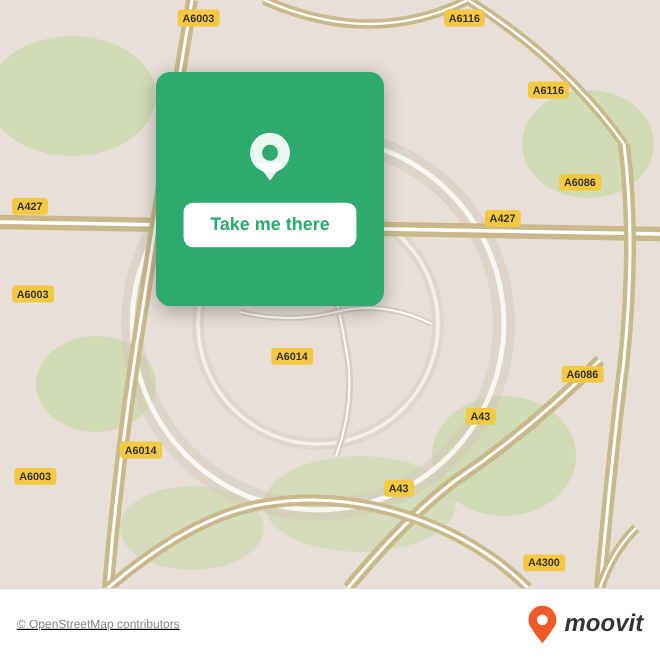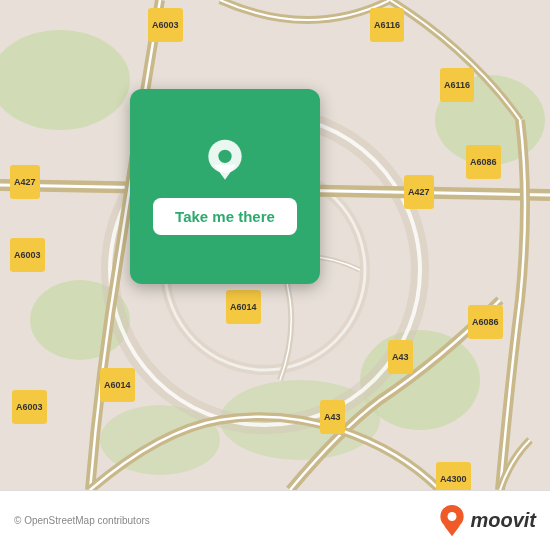--- a/index.html
+++ b/index.html
@@ -35,21 +35,20 @@
       width: 190px;
       height: 195px;
       background-color: #2eaa6e;
       border-radius: 12px;
       display: flex;
       flex-direction: column;
       align-items: center;
       justify-content: center;
       gap: 10px;
       box-shadow: 0 4px 16px rgba(0,0,0,0.3);
-      margin-top: 29px;
     }
 
     .pin-icon {
       width: 50px;
       height: 50px;
       display: flex;
       align-items: center;
       justify-content: center;
     }
 
@@ -70,40 +69,41 @@
       white-space: nowrap;
     }
 
     
     .road-label {
       position: absolute;
       background-color: #f5c842;
       color: #333;
       font-size: 9px;
       font-weight: bold;
-      padding: 12px 4px;
+      padding: 2px 4px;
       border-radius: 3px;
       white-space: nowrap;
     }
 
     
     .bottom-bar {
       width: 550px;
       height: 60px;
       background-color: #ffffff;
       display: flex;
       align-items: center;
       justify-content: space-between;
       padding: 0 14px;
       border-top: 1px solid #ddd;
     }
 
     .bottom-left {
       display: flex;
       flex-direction: column;
+      text-decoration: underline;
     }
 
     .attribution {
       font-size: 10px;
       color: #888;
     }
 
     .location-title {
       font-size: 13px;
       font-weight: bold;

